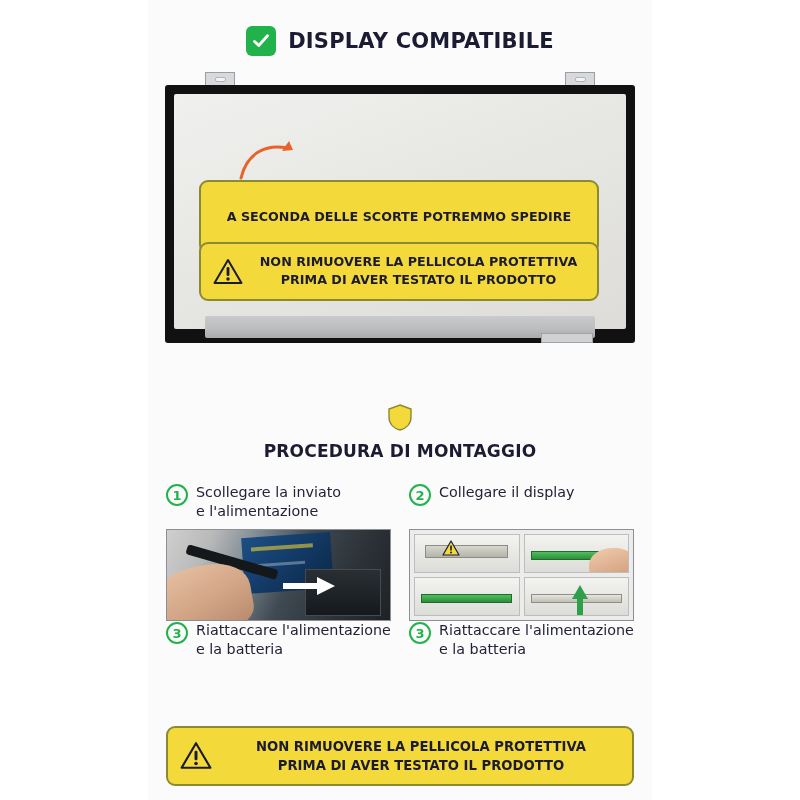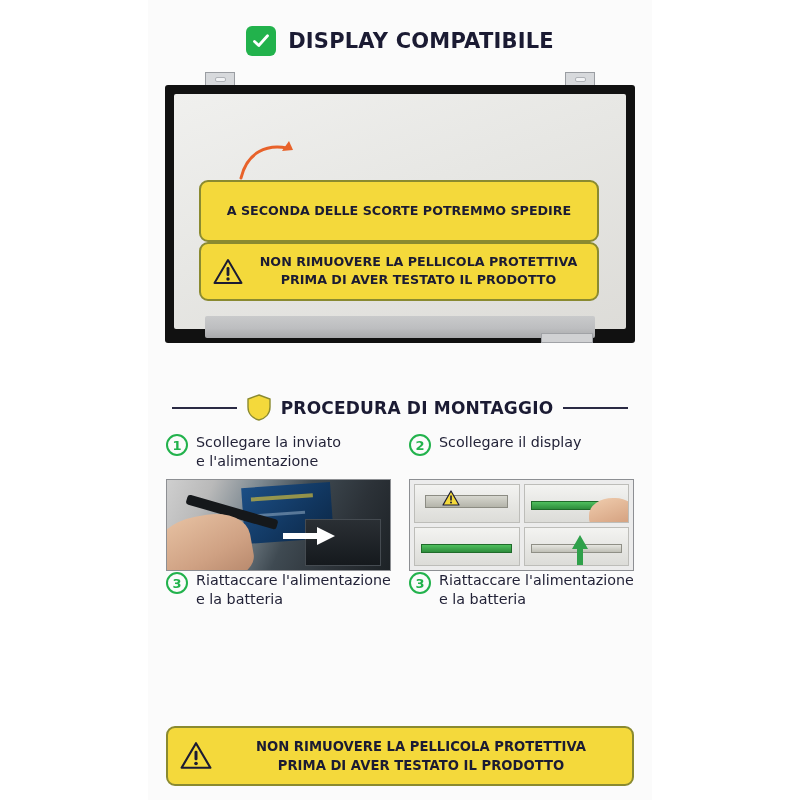--- a/index.html
+++ b/index.html
@@ -160,40 +160,41 @@
     width: 400px;
     background: #f4d93b;
     border: 2px solid #8a8a30;
     border-radius: 9px;
     box-sizing: border-box;
     text-align: center;
     color: #1b1b33;
     font-weight: bold;
     font-size: 12.7px;
     line-height: 1.45;
-    padding: 20px 10px;
+    padding: 26px 10px;
   }
   .callout.one { top: 108px; }
   .callout.two {
     top: 170px;
     display: flex;
     align-items: center;
     gap: 9px;
     text-align: left;
     padding: 9px 12px;
   }
   .callout.two .callout-text { flex: 1; text-align: center; }
   .warn-tri { flex: none; }
 
   
   .proc-head {
     display: flex;
     align-items: center;
     gap: 10px;
     margin: 22px 24px 0 24px;
+    flex-direction: column;
   }
   .proc-head .rule {
     flex: 1;
     height: 2px;
     background: #2a2a44;
   }
   .shield { flex: none; }
   .proc-title {
     font-size: 17px;
     font-weight: bold;
@@ -473,21 +474,21 @@
         <div class="step-num">1</div>
         <div class="step-text">
           <div>Scollegare la inviato</div>
           <div>e l'alimentazione</div>
         </div>
       </div>
 
       <div class="step">
         <div class="step-num">2</div>
         <div class="step-text">
-          <div>Scollegare il display</div>
+          <div>Collegare il display</div>
         </div>
       </div>
 
       <div class="photo internals">
         <div class="pcb"></div>
         <div class="battery"></div>
         <div class="tool"></div>
         <div class="hand"></div>
         <svg class="white-arrow" viewBox="0 0 52 18">
           <path d="M0 6 H34 V0 L52 9 L34 18 V12 H0 Z" fill="#ffffff"></path>

